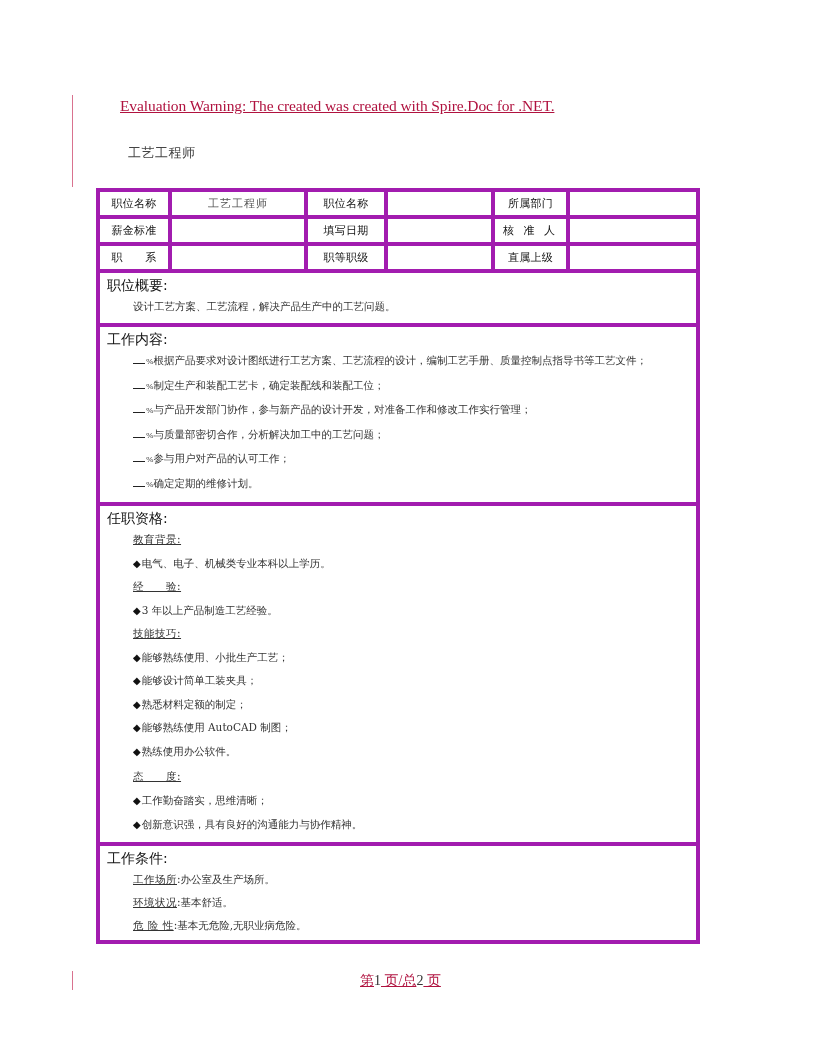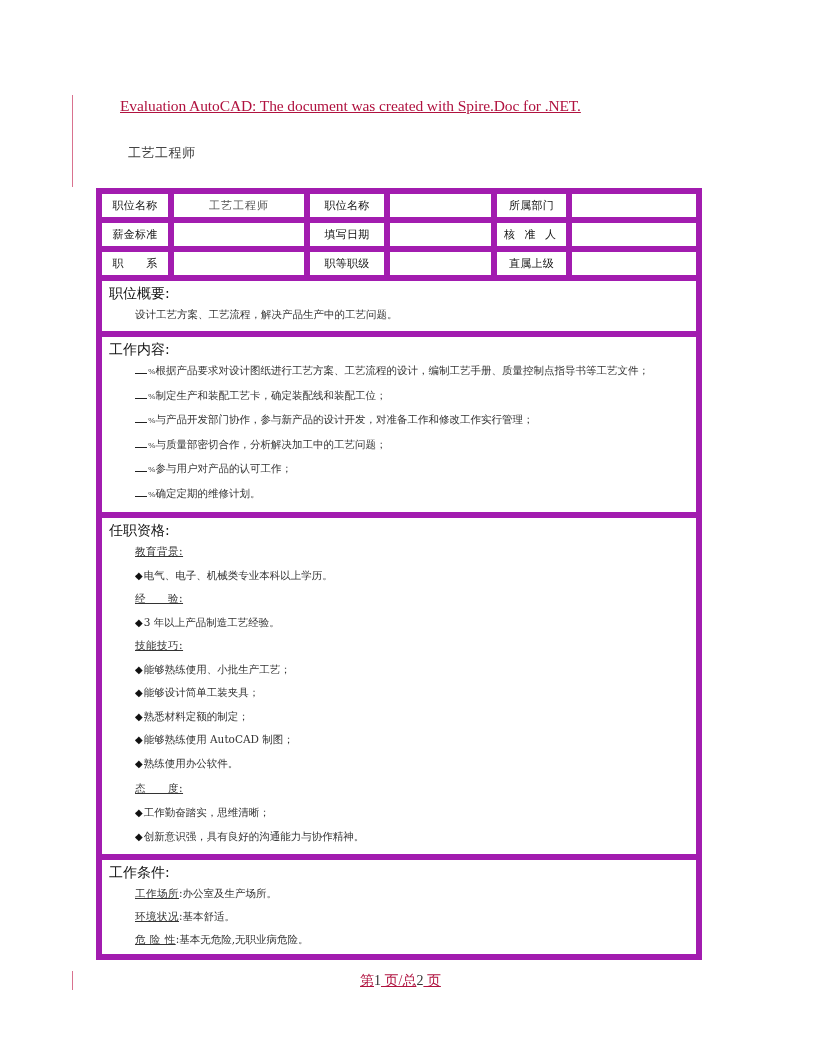--- a/index.html
+++ b/index.html
@@ -49,21 +49,21 @@
     .job-table {
       position: absolute;
       left: 96px;
       top: 188px;
       width: 600px;
       border-collapse: collapse;
       table-layout: fixed;
       font-size: 11px;
     }
     .job-table td {
-      border: 6px solid #a21caf;
+      border: 4px solid #a21caf;
       padding: 0;
       vertical-align: middle;
     }
     .job-table tr.grid-row td {
       height: 23px;
       text-align: center;
     }
     .job-table tr.grid-row.r2 td, .job-table tr.grid-row.r3 td {
       border-top: 1.5px solid #777;
     }
@@ -137,21 +137,21 @@
     }
     .page-footer .u { text-decoration: underline; }
     .page-footer .n { color: #333; }
   </style>
 </head>
 <body>
 
 <div class="margin-bar top"></div>
 <div class="margin-bar bottom"></div>
 
-<div class="eval-warning">Evaluation AutoCAD: The document was created with Spire.Doc for .NET.</div>
+<div class="eval-warning">Evaluation Warning: The created was created with Spire.Doc for .NET.</div>
 <div class="doc-heading">工艺工程师</div>
 
 <table class="job-table">
   <colgroup>
     <col style="width:72px">
     <col style="width:136px">
     <col style="width:80px">
     <col style="width:107px">
     <col style="width:75px">
     <col style="width:130px">

